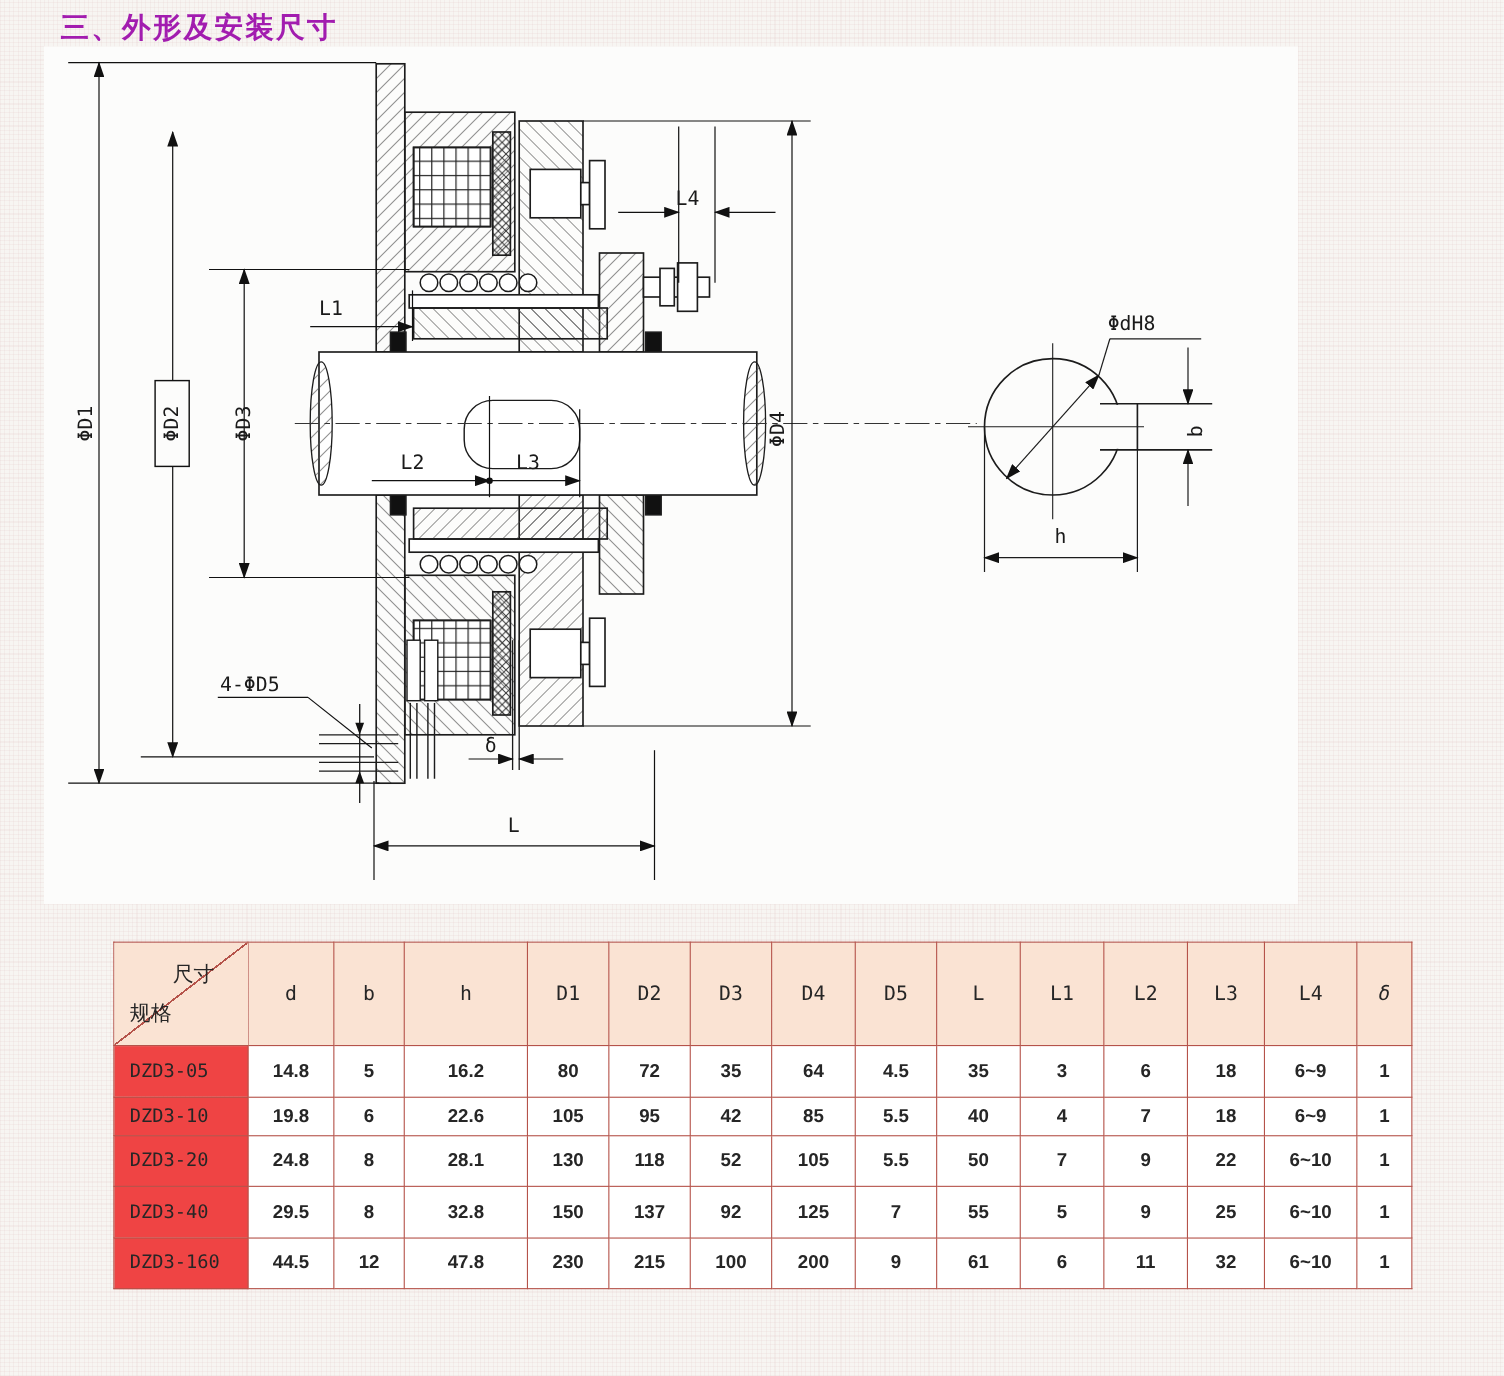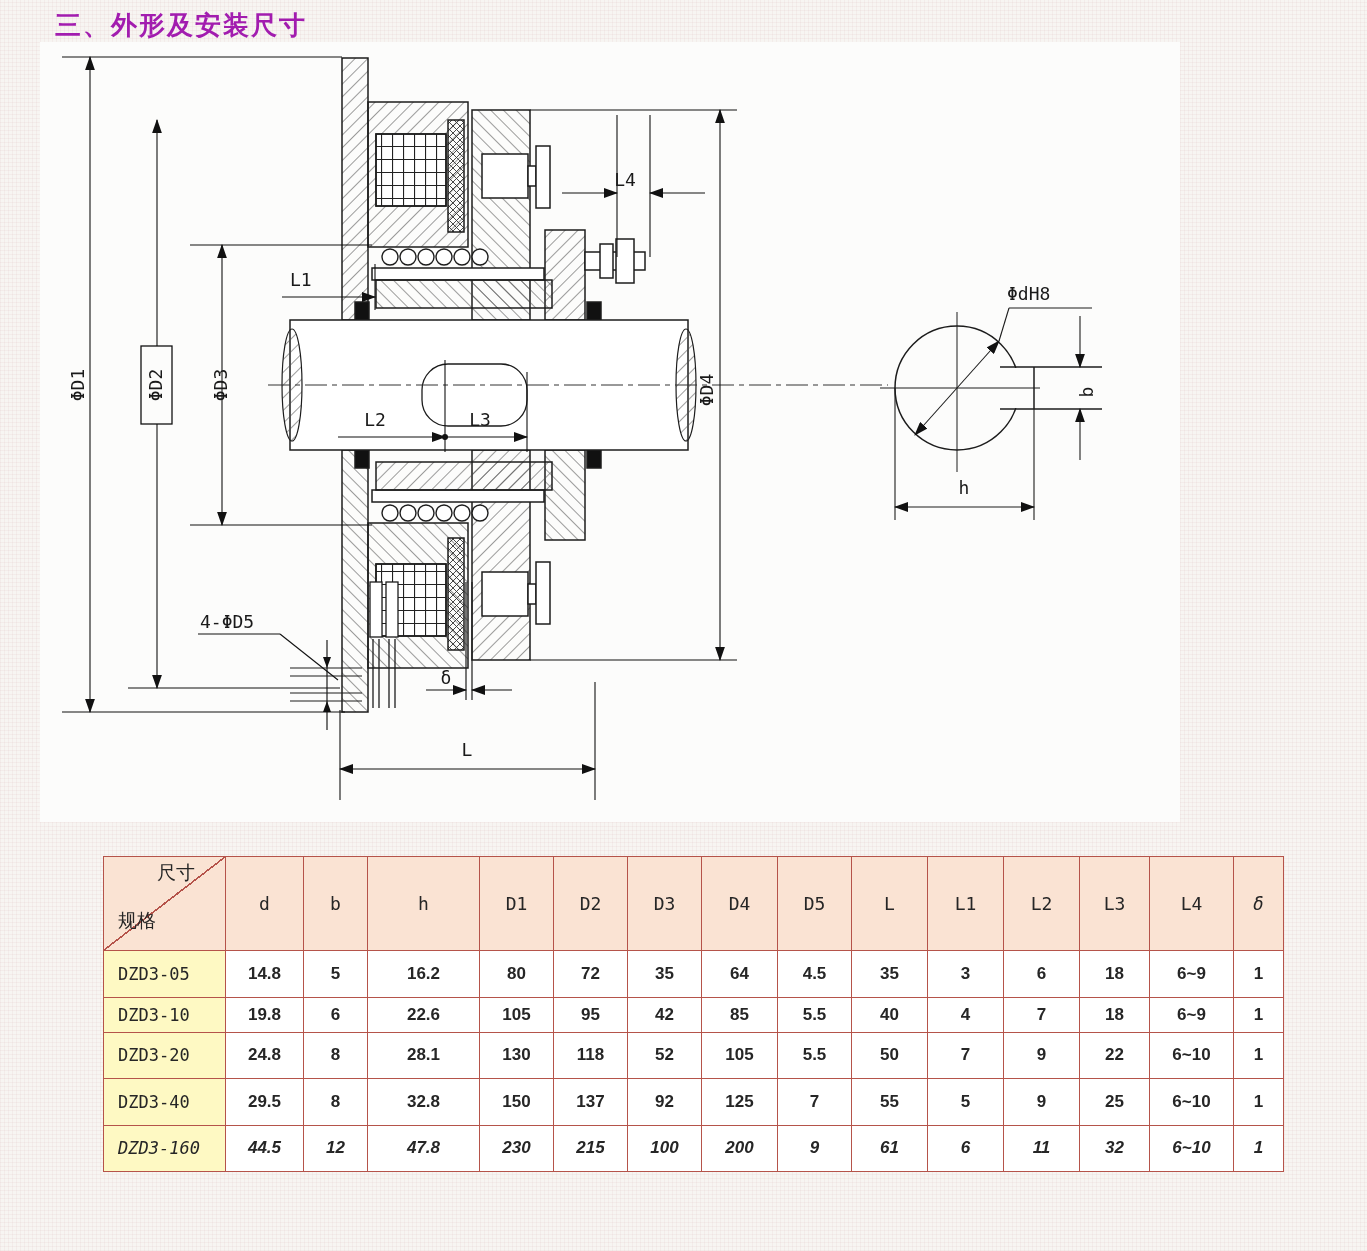--- a/index.html
+++ b/index.html
@@ -20,32 +20,32 @@
   .dim-table{
     position:absolute;left:103px;top:856px;border-collapse:collapse;
     table-layout:fixed;
   }
   .dim-table td{
     border:1.6px solid #b5534a;text-align:center;vertical-align:middle;
     font-size:17px;color:#262626;background:#fff;
   }
   .dim-table .hd{background:#fae3d3;font-family:"DejaVu Sans Mono",monospace;font-size:18px;}
   .dim-table .spec{
-    background:#fef9c3;text-align:left;padding-left:14px;
+    background:#ef4444;text-align:left;padding-left:14px;
     font-family:"DejaVu Sans Mono",monospace;font-size:17px;
   }
   .dim-table .num{font-weight:700;font-size:17px;}
   .corner{position:relative;background:#fae3d3 !important;}
   .corner .diag{
     position:absolute;inset:0;
     background:linear-gradient(to bottom right,
       transparent calc(50% - 0.8px), #b5534a calc(50% - 0.8px),
       #b5534a calc(50% + 0.8px), transparent calc(50% + 0.8px));
   }
-  .corner .c-top{position:absolute;top:3px;right:30px;font-size:19px;}
+  .corner .c-top{position:absolute;top:16px;right:30px;font-size:19px;}
   .corner .c-bot{position:absolute;bottom:16px;left:14px;font-size:19px;}
   svg text{font-family:"DejaVu Sans Mono",monospace;font-size:18px;fill:#1a1a1a;}
 </style>
 </head>
 <body>
 
 <div class="title">三、外形及安装尺寸</div>
 
 <svg id="drawing" width="1140" height="780" viewBox="0 0 1140 780">
   <defs>
@@ -333,21 +333,21 @@
         <td class="num">92</td>
         <td class="num">125</td>
         <td class="num">7</td>
         <td class="num">55</td>
         <td class="num">5</td>
         <td class="num">9</td>
         <td class="num">25</td>
         <td class="num">6~10</td>
         <td class="num">1</td>
       </tr>
-      <tr style="height: 46.5px; font-style: italic;">
+      <tr style="height: 46.5px;">
         <td class="spec">DZD3-160</td>
         <td class="num">44.5</td>
         <td class="num">12</td>
         <td class="num">47.8</td>
         <td class="num">230</td>
         <td class="num">215</td>
         <td class="num">100</td>
         <td class="num">200</td>
         <td class="num">9</td>
         <td class="num">61</td>

